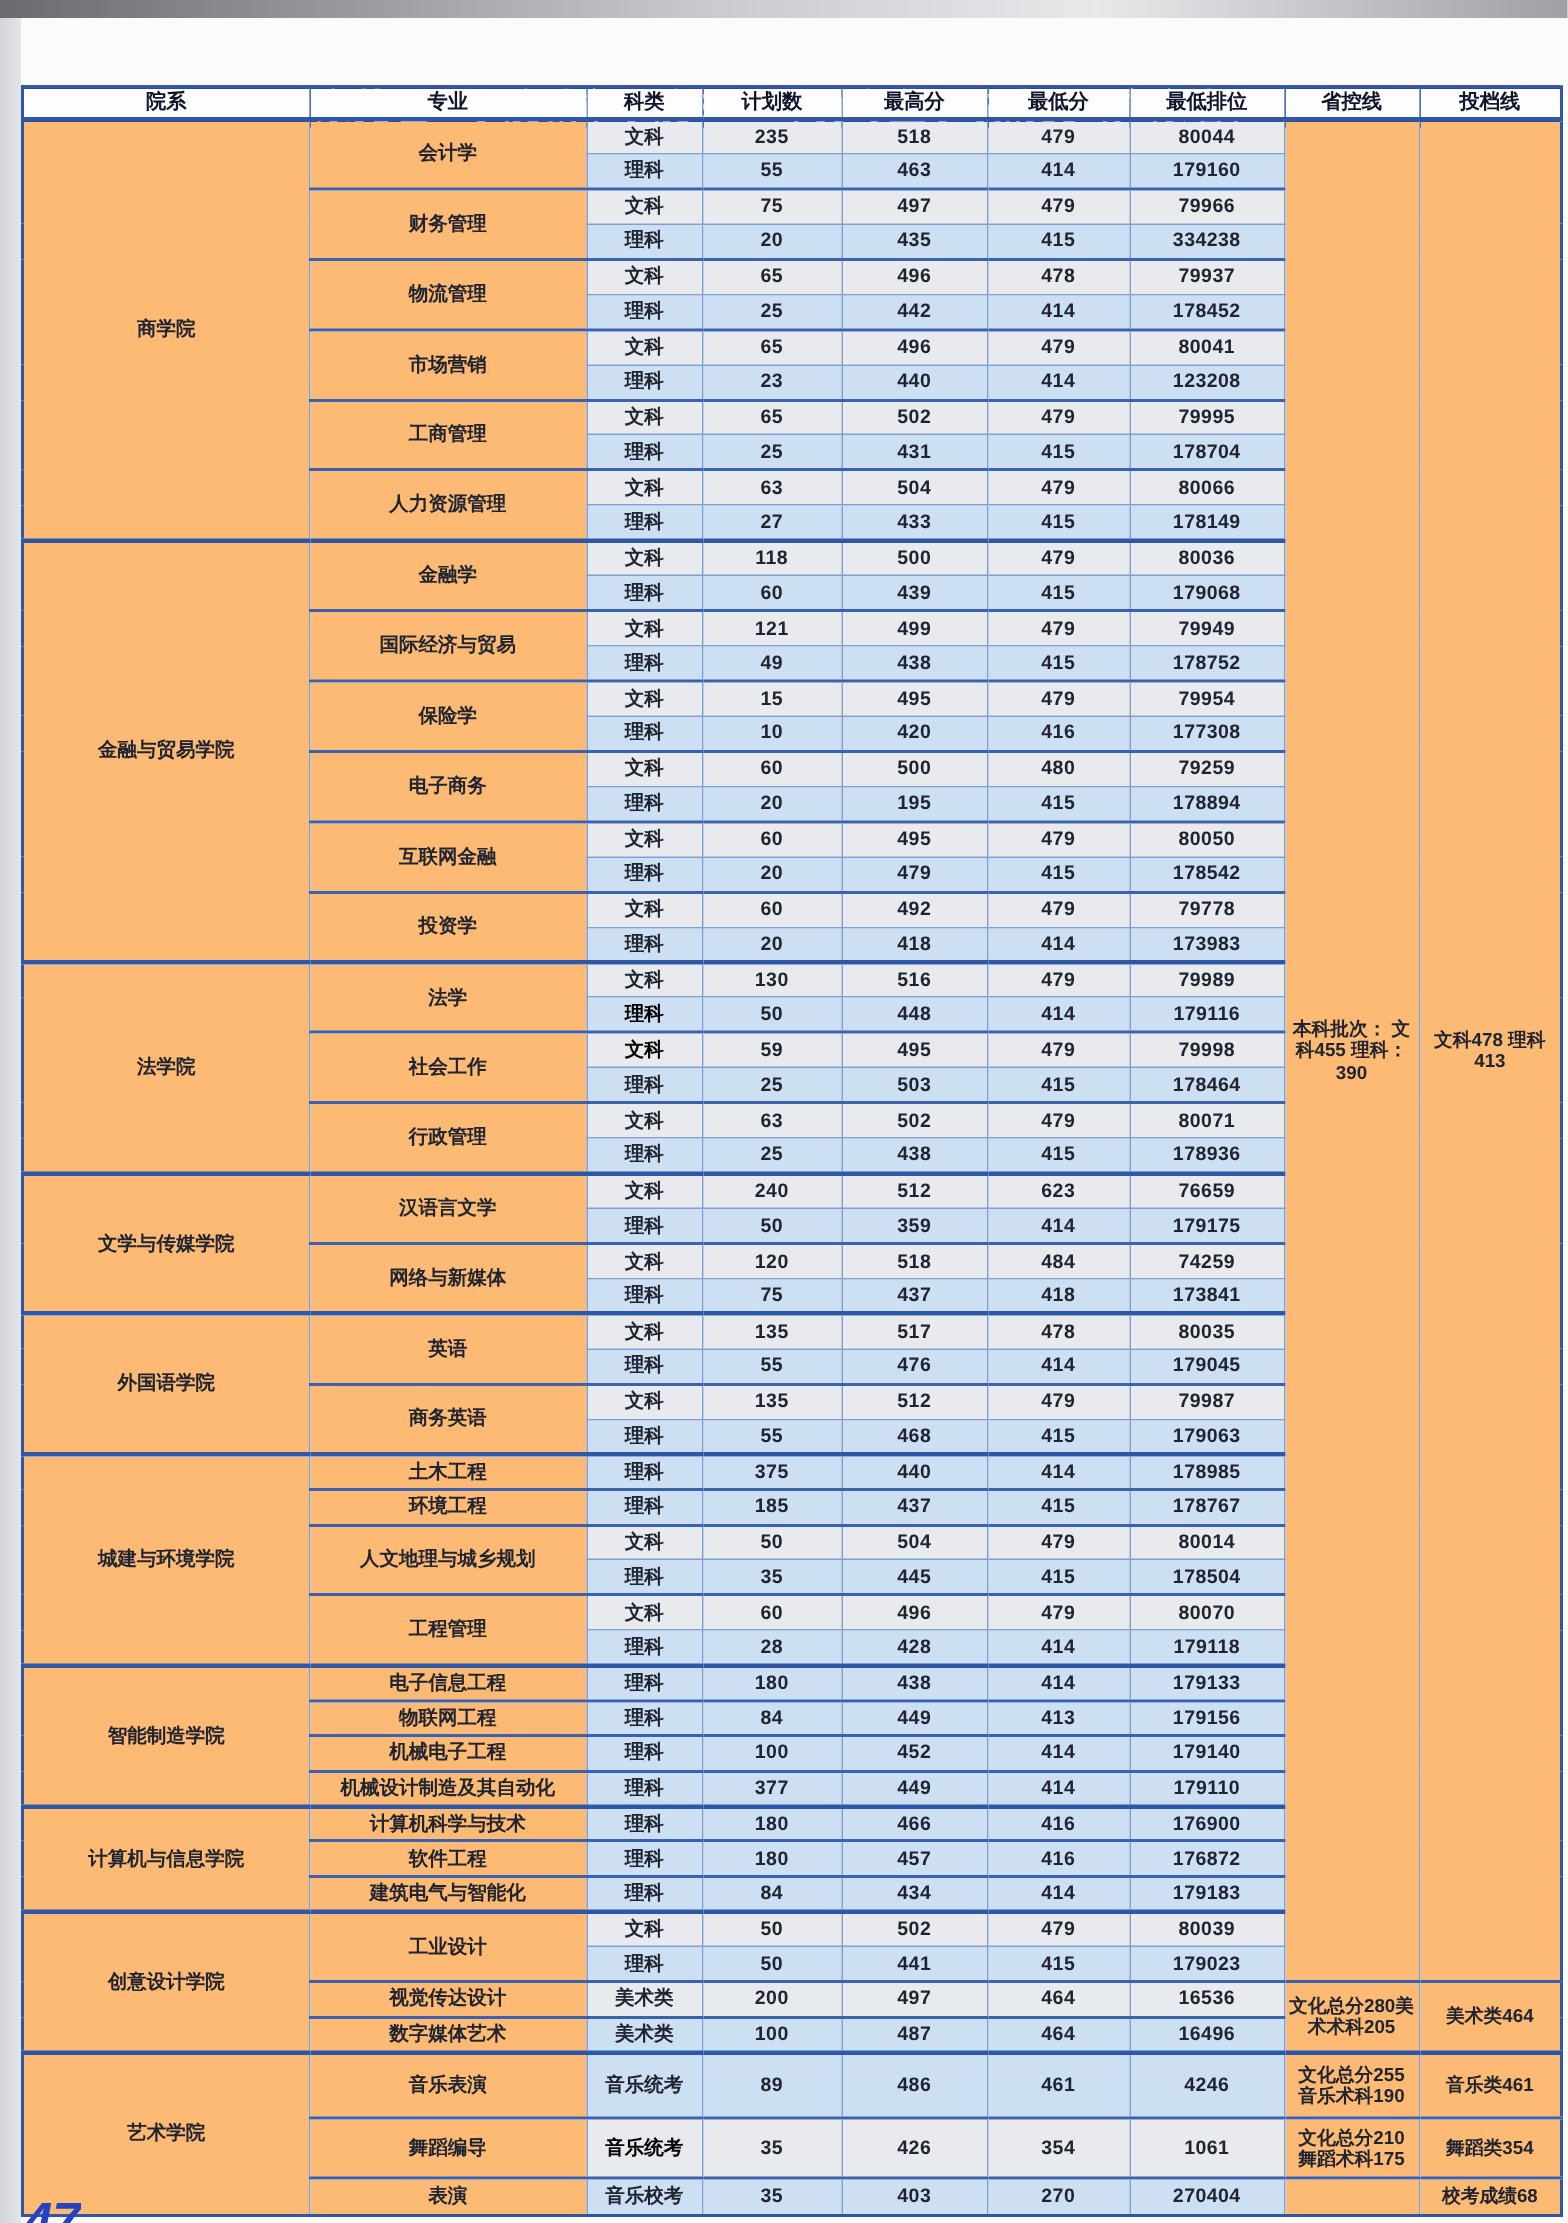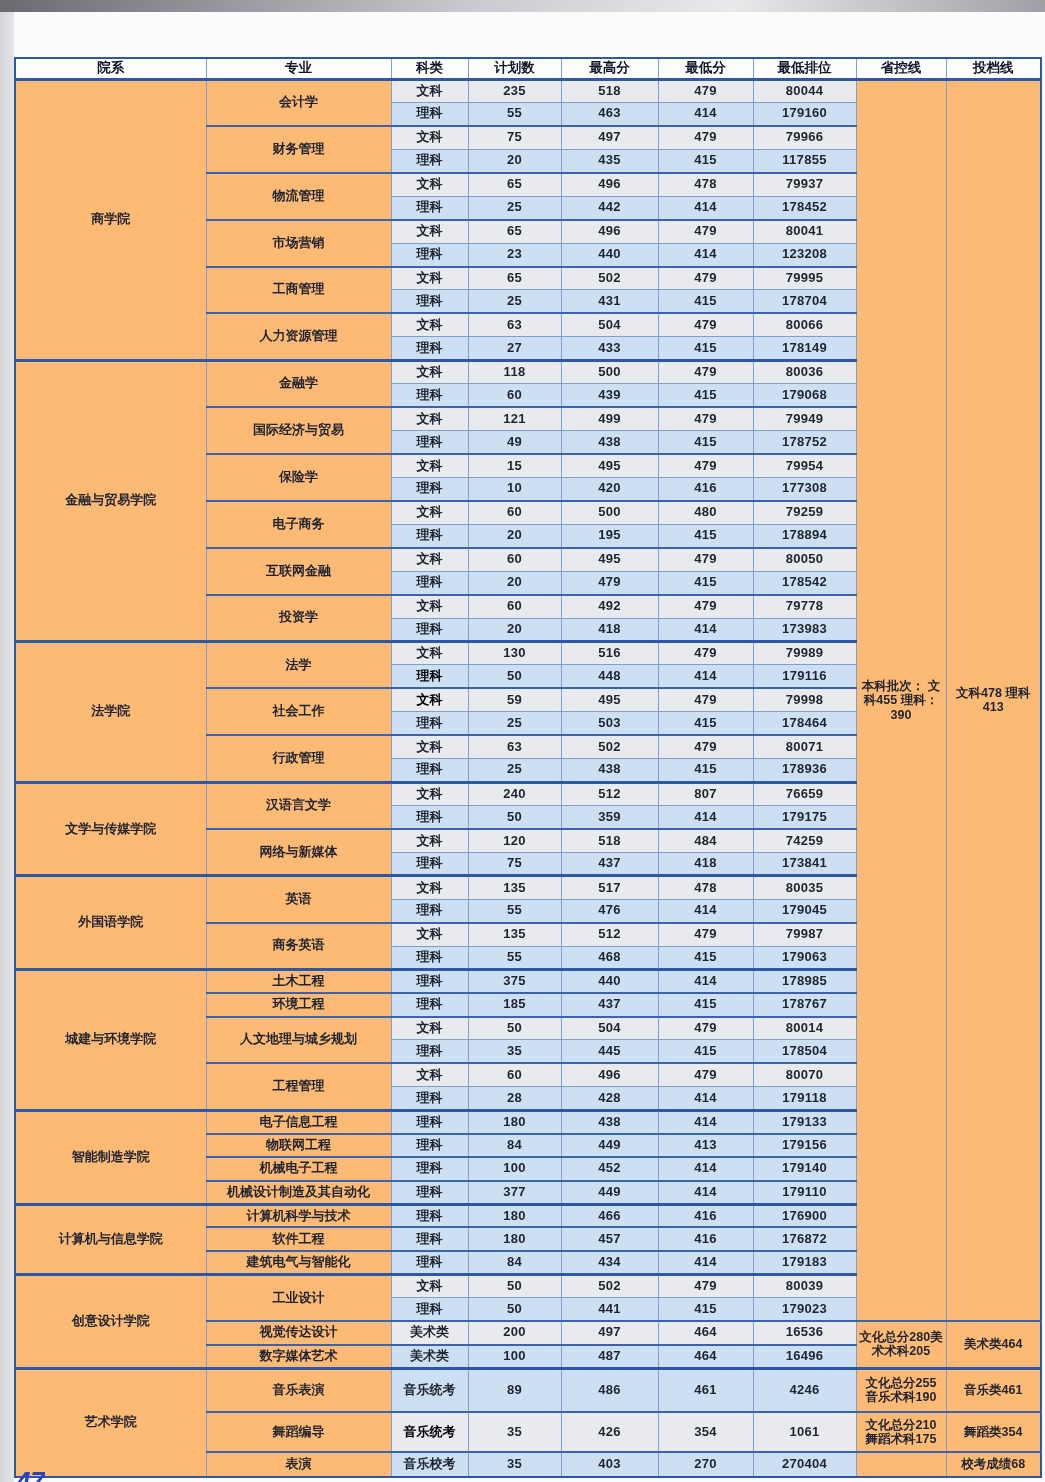--- a/index.html
+++ b/index.html
@@ -8,21 +8,21 @@
     background:#fbfbfc;
     font-family:"Liberation Sans","DejaVu Sans",sans-serif;
     color:#1f2430;
   }
   
   .edge-top{position:absolute;left:0;top:0;width:1045px;height:12px;
     background:linear-gradient(to right,#6a6b70,#c9cacf 45%,#e9e9ec 70%,#9fa0a5);}
   .edge-left{position:absolute;left:0;top:12px;width:14px;height:1470px;
     background:linear-gradient(to right,#d4d5d9,#e4e5e8);}
   .page-num{position:absolute;left:16px;top:1468px;height:14px;overflow:hidden;
-    color:#2742c0;font-weight:bold;font-size:26px;line-height:26px;font-style:italic;}
+    color:#2742c0;font-weight:bold;font-size:34px;line-height:26px;font-style:italic;}
 
   .title-bar{
     position:absolute;left:14px;top:29px;width:1026px;height:28px;
     background:#2d3c93;color:#ffffff;
     display:flex;align-items:center;justify-content:center;
     font-size:24px;font-weight:bold;letter-spacing:1px;
     border:1px solid #24307a;box-sizing:border-box;margin-top:28px;
   }
 
   .table-wrap{position:absolute;left:14px;top:57px;width:1026px;}
@@ -112,21 +112,21 @@
           <td class="data num">75</td>
           <td class="data num">497</td>
           <td class="data num">479</td>
           <td class="data num">79966</td>
         </tr>
         <tr class="tone-blue">
           <td class="data kelei">理科</td>
           <td class="data num">20</td>
           <td class="data num">435</td>
           <td class="data num">415</td>
-          <td class="data num">117855</td>
+          <td class="data num">334238</td>
         </tr>
         <tr class="tone-light major-start">
           <td class="major-cell" rowspan="2">物流管理</td>
           <td class="data kelei">文科</td>
           <td class="data num">65</td>
           <td class="data num">496</td>
           <td class="data num">478</td>
           <td class="data num">79937</td>
         </tr>
         <tr class="tone-blue">
@@ -317,21 +317,21 @@
           <td class="data num">438</td>
           <td class="data num">415</td>
           <td class="data num">178936</td>
         </tr>
         <tr class="tone-light section-start">
           <td class="dept-cell" rowspan="4">文学与传媒学院</td>
           <td class="major-cell" rowspan="2">汉语言文学</td>
           <td class="data kelei">文科</td>
           <td class="data num">240</td>
           <td class="data num">512</td>
-          <td class="data num">807</td>
+          <td class="data num">623</td>
           <td class="data num">76659</td>
         </tr>
         <tr class="tone-blue">
           <td class="data kelei">理科</td>
           <td class="data num">50</td>
           <td class="data num">359</td>
           <td class="data num">414</td>
           <td class="data num">179175</td>
         </tr>
         <tr class="tone-light major-start">

